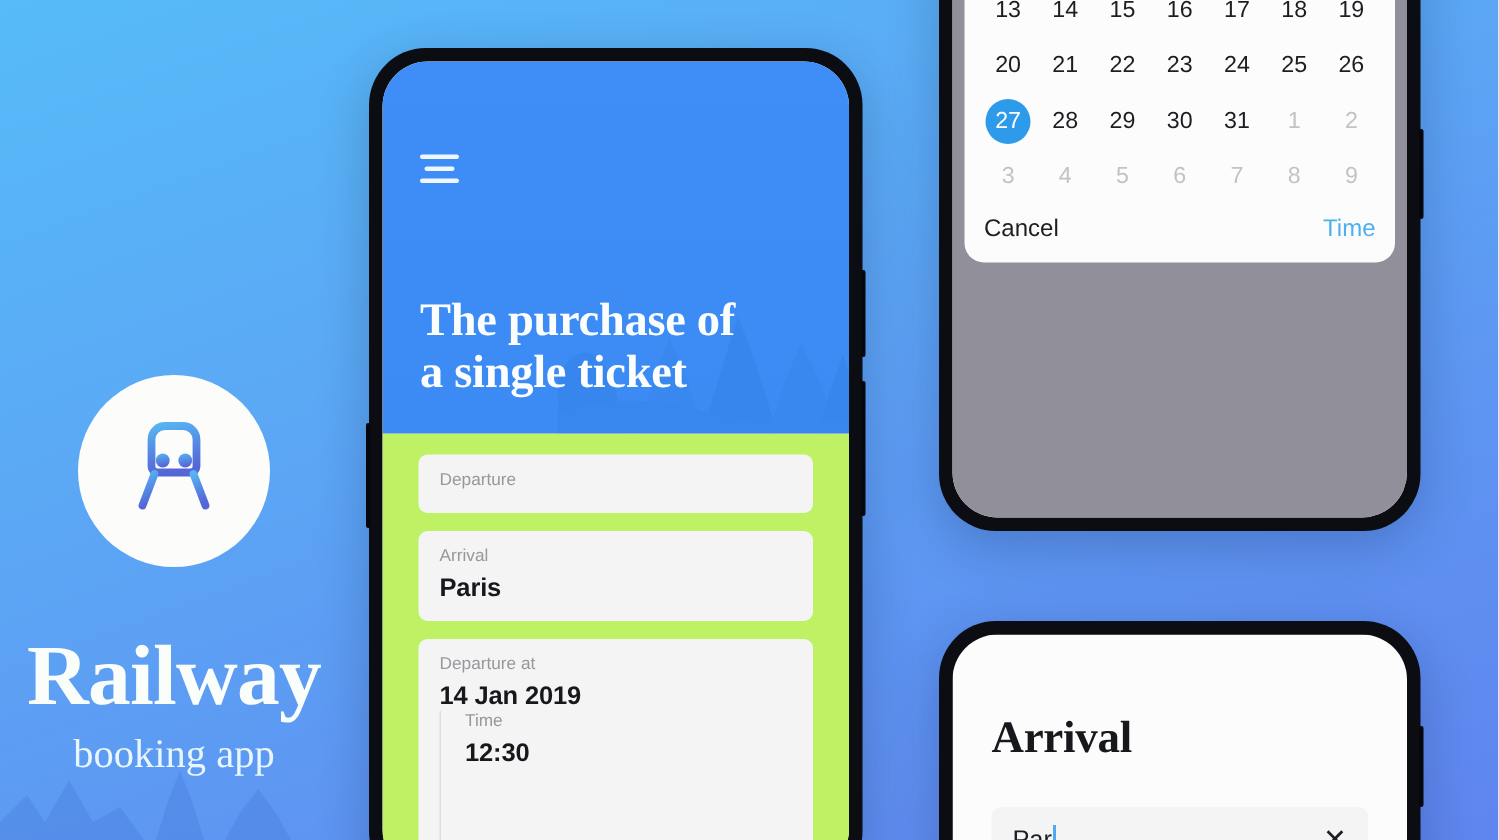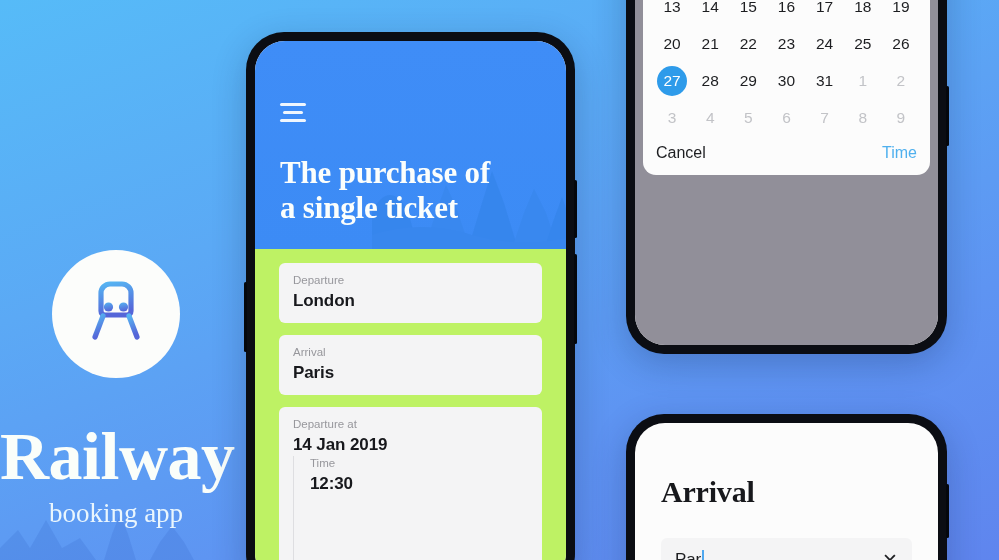--- a/index.html
+++ b/index.html
@@ -43,21 +43,21 @@
     display: flex;
     align-items: center;
     justify-content: center;
   }
   .logo-circle svg { display: block; }
 
   .brand-title {
     margin-top: 44px;
     font-family: "Liberation Serif", serif;
     font-weight: bold;
-    font-size: 68px;
+    font-size: 57px;
     line-height: 1;
     color: #FAFEFA;
     letter-spacing: -0.5px;
   }
   .brand-sub {
     margin-top: 10px;
     font-family: "Liberation Serif", serif;
     font-size: 27px;
     line-height: 1;
     color: #EAF6FD;
@@ -82,21 +82,21 @@
     width: 3px;
     background: #05070C;
     border-radius: 2px;
   }
 
   
   #phone-main { left: 246px; top: 32px; width: 329px; height: 560px; }
 
   .hero {
     position: relative;
-    height: 208px;
+    height: 248px;
     background: linear-gradient(180deg, #3F8DF7 0%, #3C8BF5 100%);
     overflow: hidden;
   }
   .hero-trees {
     position: absolute;
     right: -6px; bottom: 0;
     width: 200px; height: 130px;
     opacity: .38;
   }
   .hamburger {
@@ -326,21 +326,20 @@
         <div class="hero-title">
           <div>The purchase of</div>
           <div>a single ticket</div>
         </div>
       </div>
 
       <div class="form-area">
 
         <div class="field">
           <div class="field-label">Departure</div>
-          <div class="field-value">London</div>
         </div>
 
         <div class="field">
           <div class="field-label">Arrival</div>
           <div class="field-value">Paris</div>
         </div>
 
         <div class="field field-row">
           <div class="col">
             <div class="field-label">Departure at</div>

